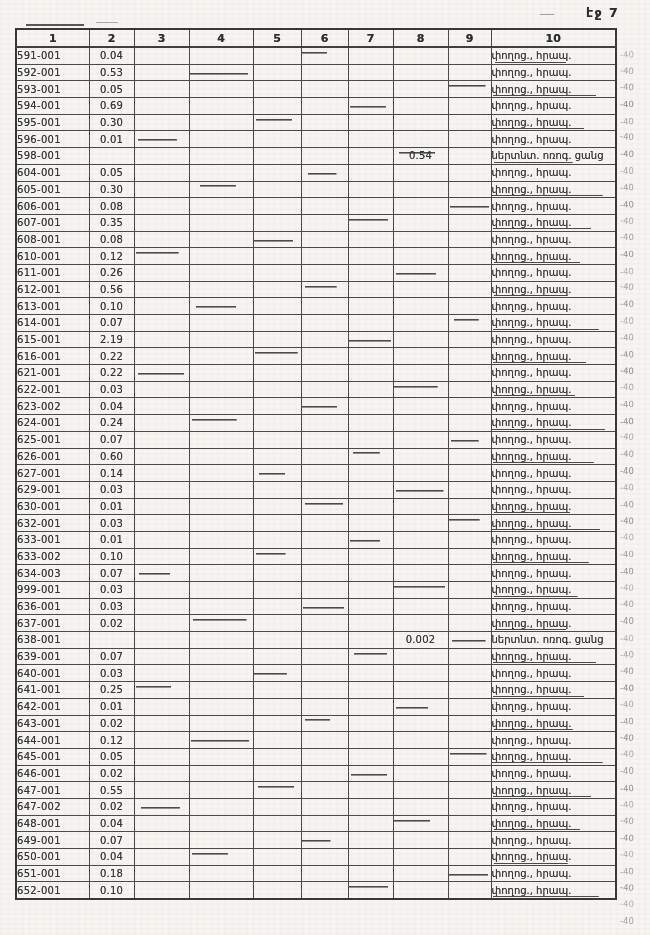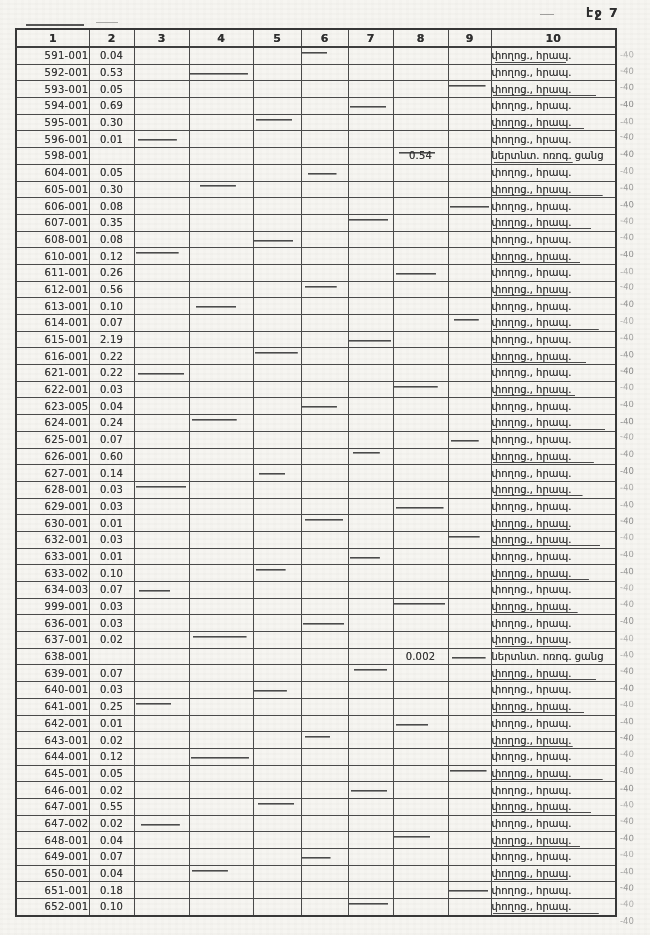--- a/index.html
+++ b/index.html
@@ -32,21 +32,21 @@
   }
   #doc-table th{
     height:16px;font-size:11px;font-weight:bold;text-align:center;
     color:#2f2f2f;text-shadow:0 0 .5px rgba(40,40,40,.75);
     border-bottom:2px solid #3f3f3f;
   }
   #doc-table td{
     height:15.7px;font-size:10px;color:#363636;
     text-shadow:0 0 .5px rgba(40,40,40,.65);
   }
-  td.code{padding-left:5px;text-align:right;font-size:10.4px;letter-spacing:.3px;margin-top:24px;}
+  td.code{padding-left:5px;text-align:left;font-size:10.4px;letter-spacing:.3px;margin-top:24px;}
   td.num{text-align:center;letter-spacing:.2px;}
   td.desc{padding-left:4px;text-align:left;font-size:9.8px;}
   #margin-marks{
     position:absolute;left:620px;top:46px;width:28px;
     font-size:8.5px;color:#7a7a7a;
   }
   #margin-marks span{display:block;height:16.68px;line-height:16.8px;}
 </style>
 </head>
 <body>
@@ -330,21 +330,21 @@
         <td></td>
         <td></td>
         <td></td>
         <td></td>
         <td></td>
         <td class="num" style="background-image: linear-gradient(rgb(75, 75, 75), rgb(75, 75, 75)); background-repeat: no-repeat; background-size: 81% 1.6px; background-position: 4% 28%;"></td>
         <td></td>
         <td class="desc" style="background-image: linear-gradient(rgb(75, 75, 75), rgb(75, 75, 75)); background-repeat: no-repeat; background-size: 66% 1.3px; background-position: 6% 94%;">փողոց., հրապ.</td>
       </tr>
       <tr>
-        <td class="code">623-005</td>
+        <td class="code">623-002</td>
         <td class="num">0.04</td>
         <td></td>
         <td></td>
         <td></td>
         <td style="background-image: linear-gradient(rgb(75, 75, 75), rgb(75, 75, 75)); background-repeat: no-repeat; background-size: 76% 1.6px; background-position: 9% 57%;"></td>
         <td></td>
         <td class="num"></td>
         <td></td>
         <td class="desc">փողոց., հրապ.</td>
       </tr>
@@ -388,32 +388,20 @@
         <td class="code">627-001</td>
         <td class="num">0.14</td>
         <td></td>
         <td></td>
         <td style="background-image: linear-gradient(rgb(75, 75, 75), rgb(75, 75, 75)); background-repeat: no-repeat; background-size: 56% 1.6px; background-position: 29% 57%;"></td>
         <td></td>
         <td></td>
         <td class="num"></td>
         <td></td>
         <td class="desc">փողոց., հրապ.</td>
-      </tr>
-      <tr>
-        <td class="code">628-001</td>
-        <td class="num">0.03</td>
-        <td style="background-image: linear-gradient(rgb(75, 75, 75), rgb(75, 75, 75)); background-repeat: no-repeat; background-size: 93% 1.6px; background-position: 34% 28%;"></td>
-        <td></td>
-        <td></td>
-        <td></td>
-        <td></td>
-        <td class="num"></td>
-        <td></td>
-        <td class="desc" style="background-image: linear-gradient(rgb(75, 75, 75), rgb(75, 75, 75)); background-repeat: no-repeat; background-size: 72% 1.3px; background-position: 6% 94%;">փողոց., հրապ.</td>
       </tr>
       <tr>
         <td class="code">629-001</td>
         <td class="num">0.03</td>
         <td></td>
         <td></td>
         <td></td>
         <td></td>
         <td></td>
         <td class="num" style="background-image: linear-gradient(rgb(75, 75, 75), rgb(75, 75, 75)); background-repeat: no-repeat; background-size: 88% 1.6px; background-position: 39% 57%;"></td>

